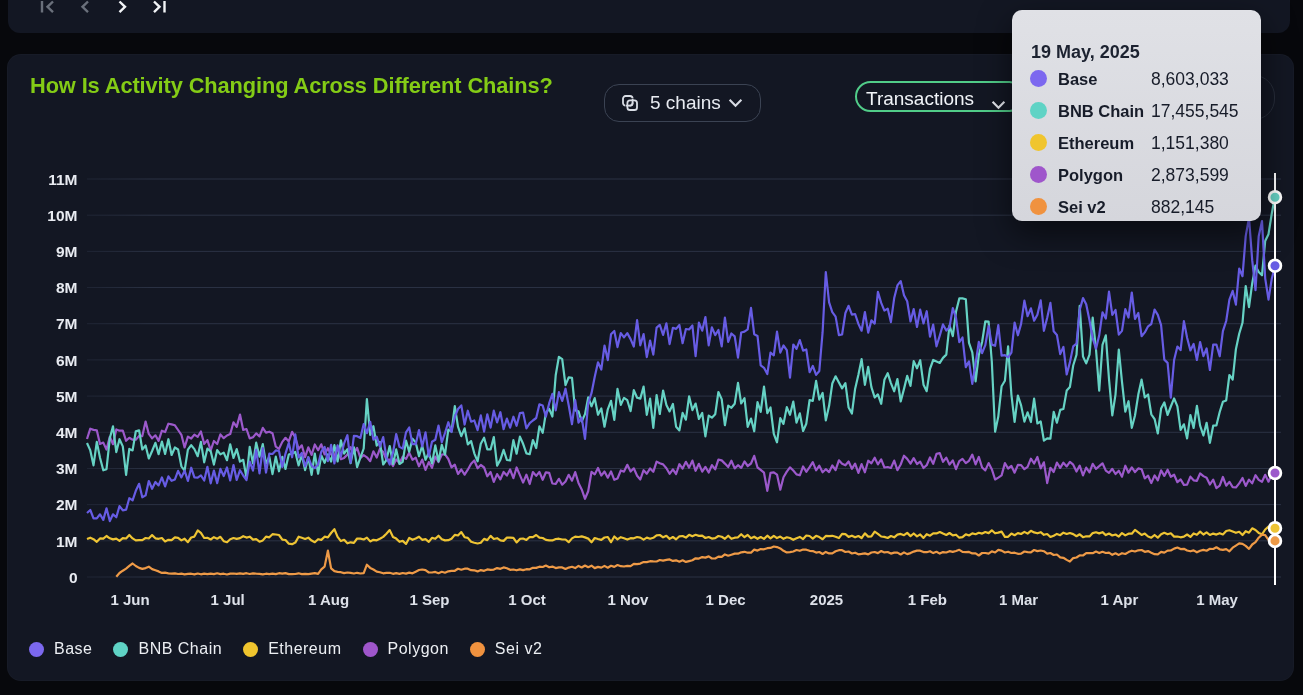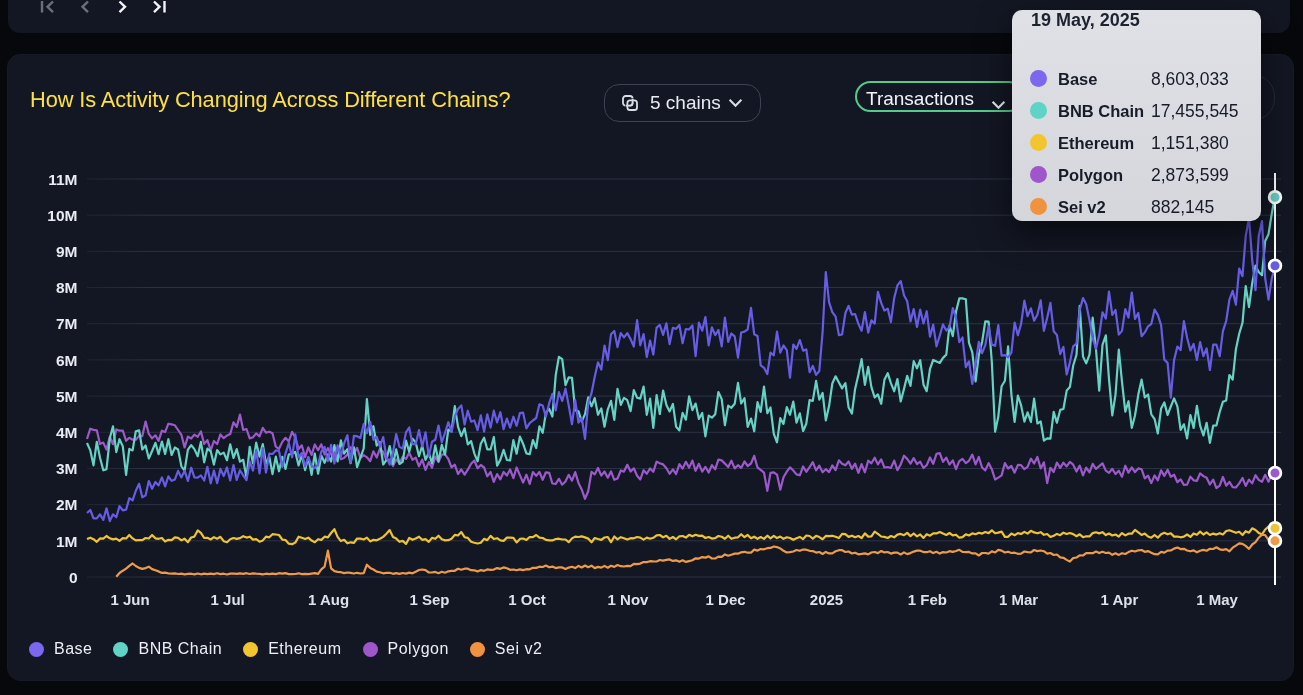--- a/index.html
+++ b/index.html
@@ -1,28 +1,28 @@
 <!DOCTYPE html>
 <html><head>
 <meta charset="utf-8">
 <style>
   html,body{margin:0;padding:0;background:#07080c;}
   *{box-sizing:border-box;}
   body{font-family:"Liberation Sans", sans-serif;width:1303px;height:695px;overflow:hidden;position:relative;}
   .toppanel{position:absolute;left:8px;top:-22px;width:1282px;height:55px;background:#131723;border-radius:12px;}
   .navicons{position:absolute;left:32px;top:0px;}
   .card{position:absolute;left:7px;top:54px;width:1287px;height:627px;background:#131723;border-radius:14px;border:1px solid rgba(255,255,255,0.02);}
-  .title{position:absolute;left:30px;top:87px;font-size:21.8px;font-weight:400;color:#fde047;letter-spacing:-0.1px;}
+  .title{position:absolute;left:30px;top:73px;font-size:21.8px;font-weight:700;color:#84cc16;letter-spacing:-0.1px;}
   .btn-chains{position:absolute;left:604px;top:84px;width:157px;height:38px;border:1px solid #3b4353;border-radius:15px;display:flex;align-items:center;padding-left:17px;}
   .btn-chains .txt{font-size:19px;color:#e8ebf1;margin-left:12px;}
   .btn-tx{position:absolute;left:855px;top:81px;width:170px;height:31px;border:2px solid #51cd89;border-radius:16px;display:flex;align-items:flex-end;padding-left:9px;}
   .btn-tx .txt{font-size:19px;color:#f1f4f8;}
   .circlebtn{position:absolute;left:1233px;top:75px;width:42px;height:45px;border:1.5px solid #272d3a;border-radius:22px;}
   .tooltip{position:absolute;left:1012px;top:10px;width:249px;height:211px;background:linear-gradient(180deg,#e0e1e6,#d5d6dc);border-radius:10px;box-shadow:0 12px 32px rgba(0,0,0,0.55);}
-  .tt-title{position:absolute;left:19px;top:0;font-size:18px;font-weight:700;color:#1c2230;}
+  .tt-title{position:absolute;left:19px;top:32px;font-size:18px;font-weight:700;color:#1c2230;}
   .tt-row{position:absolute;left:0;width:100%;height:20px;}
   .tt-dot{position:absolute;left:18px;top:1px;width:17px;height:17px;border-radius:50%;}
   .tt-name{position:absolute;left:46px;top:1px;font-size:16.5px;font-weight:700;color:#171c29;}
   .tt-val{position:absolute;left:139px;top:0px;font-size:17.5px;font-weight:400;color:#171c29;}
   .legend{position:absolute;left:29px;top:641px;display:flex;align-items:center;height:16px;}
   .lg-dot{width:15px;height:15px;border-radius:50%;margin-right:10px;}
   .lg-txt{font-size:16px;color:#eceff3;margin-right:21px;letter-spacing:0.5px;}
 </style>
 </head>
 <body>

